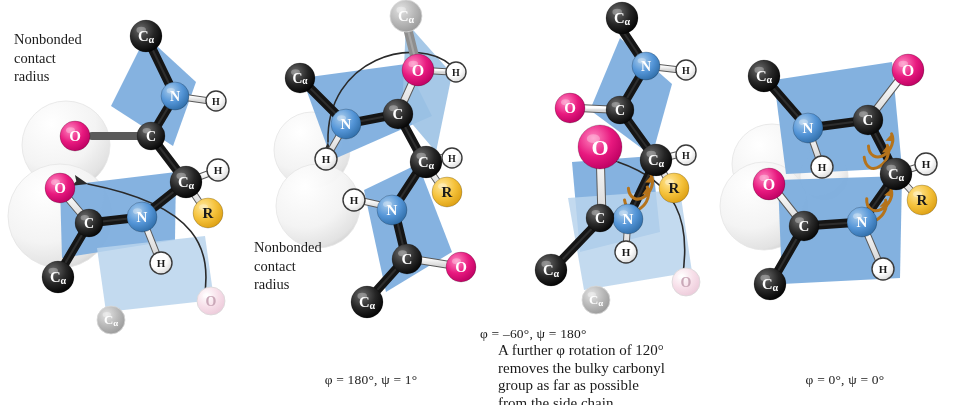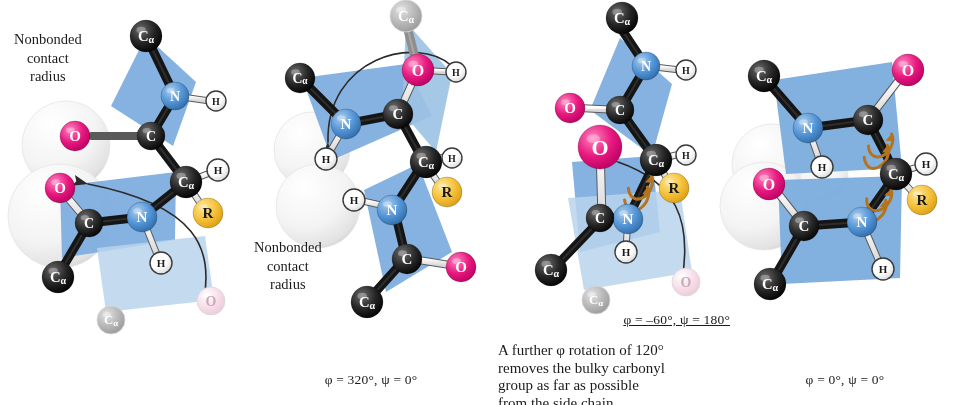--- a/index.html
+++ b/index.html
@@ -47,21 +47,21 @@
   .caption.note {
     font-size: 15px;
     text-align: left;
   }
   .contact-label {
     position: absolute;
     font-size: 14.5px;
     line-height: 1.28;
     color: #1b1b1b;
     white-space: pre-line;
-    text-align: center;
+    text-align: left;
   }
   svg { display: block; }
   text { user-select: none; }
   .atom-label {
     font-family: "Liberation Serif", "DejaVu Serif", serif;
     font-weight: bold;
     text-anchor: middle;
     dominant-baseline: central;
   }
 </style>
@@ -421,21 +421,21 @@
           <g>
             <circle cx="121" cy="302" r="16" fill="url(#panel-2-g-c_alpha)" stroke="rgba(0,0,0,0.25)" stroke-width="0.8"></circle>
             <ellipse cx="116.2" cy="295.92" rx="4.8" ry="3.2" fill="#ffffff" opacity="0.3"></ellipse>
             <text x="121" y="302" class="atom-label" font-size="14.72" fill="#ffffff"><tspan>C</tspan><tspan font-size="10.0096" dy="3.2384">α</tspan></text>
           </g>
         </g>
       </svg>
       <div class="contact-label" style="left: 8px; top: 238px;">Nonbonded
 contact
 radius</div>
-      <div class="caption angle" style="left: 0px; width: 250px; top: 372px; text-align: center;">φ = 320°, ψ = 0°</div>
+      <div class="caption angle" style="left: 0px; width: 250px; top: 372px; text-align: center;">φ = 180°, ψ = 1°</div>
     </div>
     <div class="panel" style="left: 480px; width: 250px;">
       <svg width="250" height="405" viewBox="0 0 250 405" class="panel-canvas">
         <defs>
           <radialGradient id="panel-3-g-carbon" cx="35%" cy="30%" r="75%">
             <stop offset="0%" stop-color="#6d6d6d"></stop>
             <stop offset="55%" stop-color="#2b2b2b"></stop>
             <stop offset="100%" stop-color="#050505"></stop>
           </radialGradient>
           <radialGradient id="panel-3-g-c_alpha" cx="35%" cy="30%" r="75%">
@@ -600,21 +600,21 @@
             <ellipse cx="201.8" cy="276.68" rx="4.2" ry="2.8000000000000003" fill="#ffffff" opacity="0.35"></ellipse>
             <text x="206" y="282" class="atom-label" font-size="14" fill="#caa8b8">O</text>
           </g>
           <g>
             <circle cx="116" cy="300" r="14" fill="url(#panel-3-g-carbon_ghost)" stroke="#d8d8d8" stroke-width="0.8"></circle>
             <ellipse cx="111.8" cy="294.68" rx="4.2" ry="2.8000000000000003" fill="#ffffff" opacity="0.35"></ellipse>
             <text x="116" y="300" class="atom-label" font-size="12.88" fill="#ffffff"><tspan>C</tspan><tspan font-size="8.758400000000002" dy="2.8336">α</tspan></text>
           </g>
         </g>
       </svg>
-      <div class="caption angle" style="left: 0px; width: 250px; top: 312px; text-align: right; text-decoration: underline;">φ = –60°, ψ = 180°</div>
+      <div class="caption angle" style="left: 0px; width: 250px; top: 326px; text-align: left;">φ = –60°, ψ = 180°</div>
       <div class="caption note" style="left: 18px; top: 342px; width: 230px;">A further φ rotation of 120°
 removes the bulky carbonyl
 group as far as possible
 from the side chain</div>
     </div>
     <div class="panel" style="left: 716px; width: 250px;">
       <svg width="250" height="405" viewBox="0 0 250 405" class="panel-canvas">
         <defs>
           <radialGradient id="panel-4-g-carbon" cx="35%" cy="30%" r="75%">
             <stop offset="0%" stop-color="#6d6d6d"></stop>

